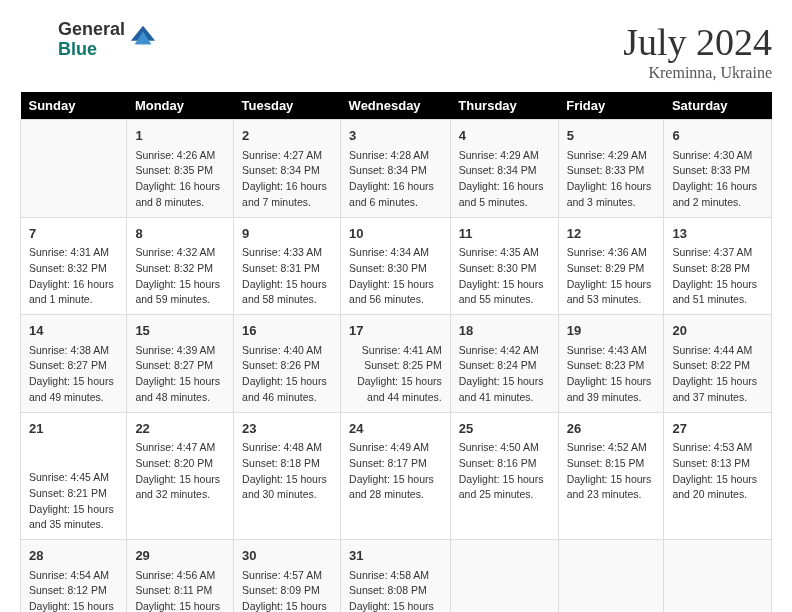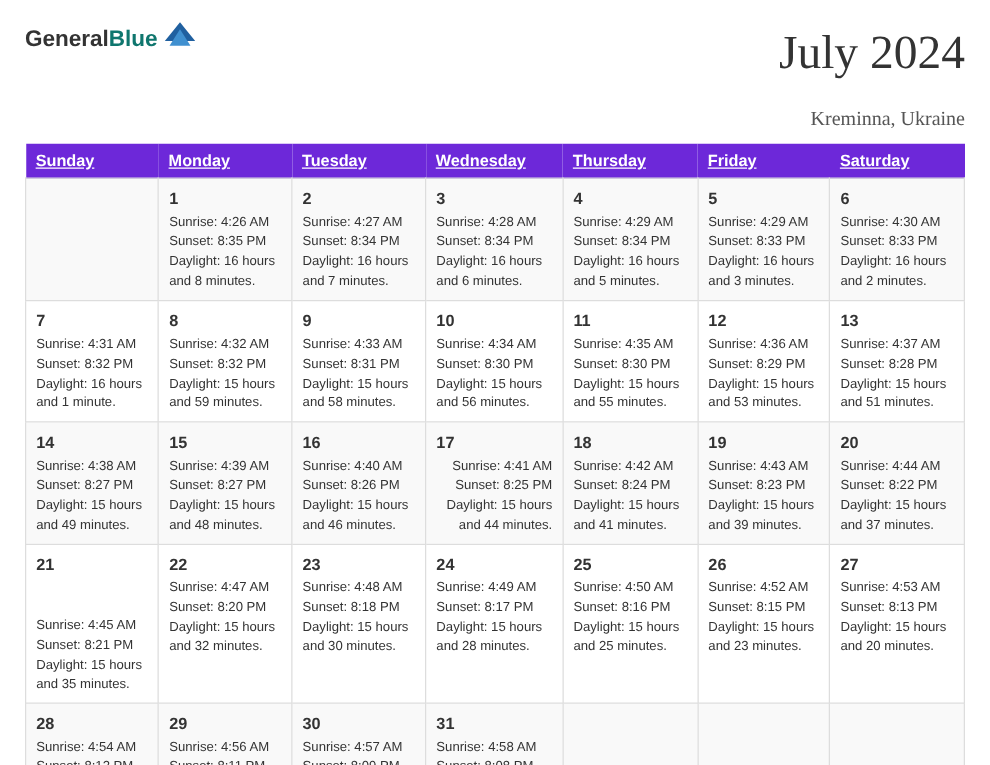--- a/index.html
+++ b/index.html
@@ -15,22 +15,23 @@
       justify-content: space-between;
       align-items: flex-start;
       margin-bottom: 10px;
     }
     .logo {
       display: flex;
       align-items: center;
     }
     .logo-text {
       display: flex;
-      flex-direction: row;
+      flex-direction: column;
       line-height: 1.1;
+      margin-left: 38px;
     }
     .logo-general {
       font-size: 18px;
       font-weight: bold;
       color: #333;
     }
     .logo-blue {
       font-size: 18px;
       font-weight: bold;
       color: #0f766e;
@@ -46,35 +47,33 @@
       font-family: Liberation Serif, serif;
     }
     .month-title {
       font-size: 38px;
       color: #333;
       font-weight: normal;
     }
     .location {
       font-size: 16px;
       color: #555;
-      margin-top: 23px;
     }
     table {
       width: 100%;
       border-collapse: collapse;
       font-size: 11px;
     }
     thead tr th {
-      background-color: #6d28d9;
+      background-color: #000000;
       color: white;
       padding: 6px 8px;
       text-align: left;
       font-size: 13px;
       font-weight: bold;
-      text-decoration: underline;
     }
     tbody tr td {
       border: 1px solid #ddd;
       padding: 6px 8px;
       vertical-align: top;
       width: 113px;
       min-height: 80px;
       color: #333;
       line-height: 1.5;
     }

